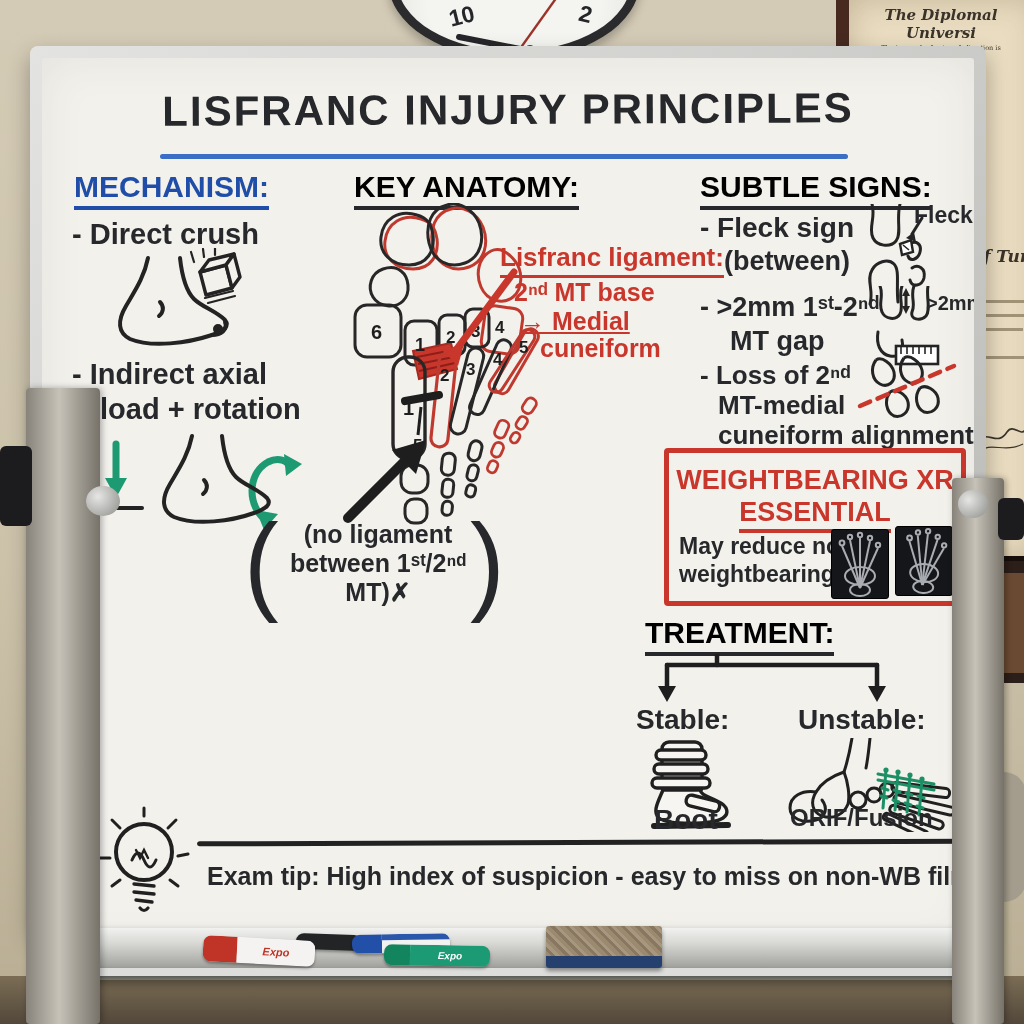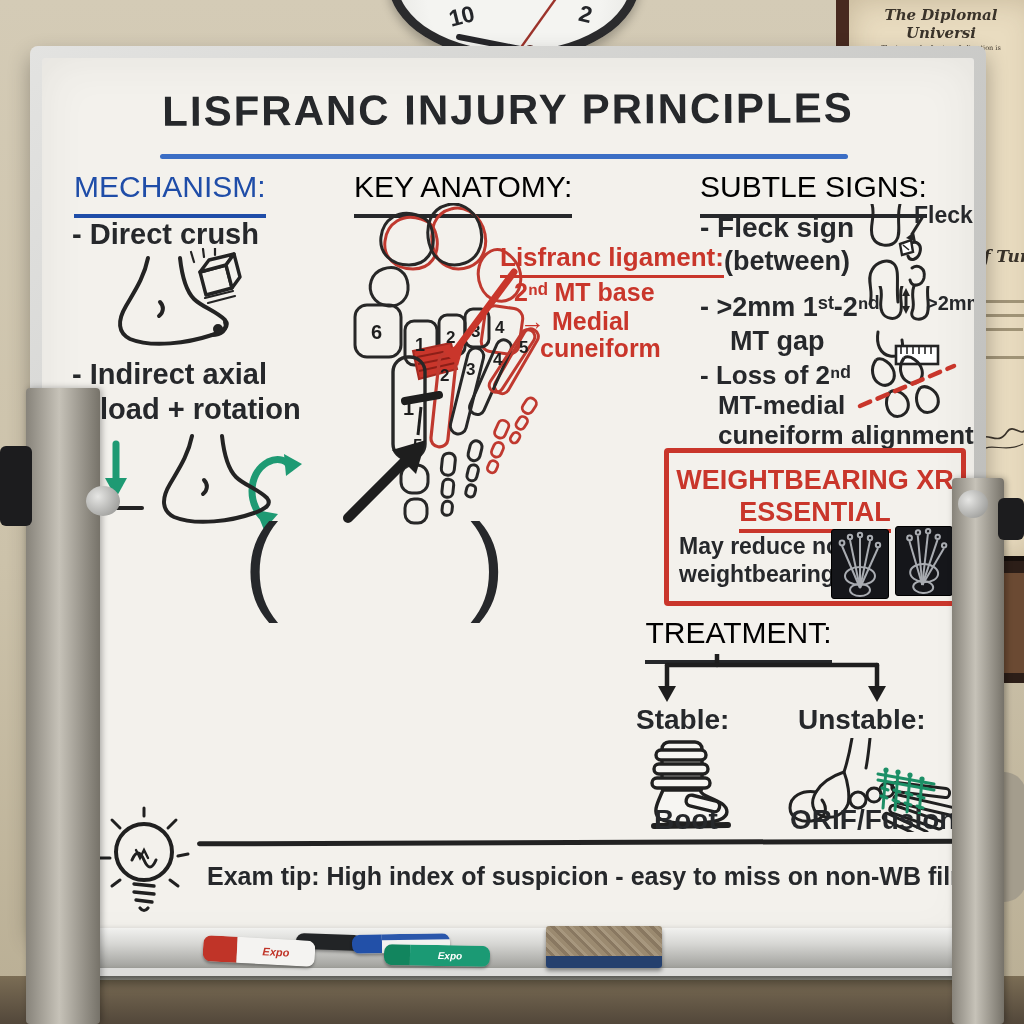--- a/index.html
+++ b/index.html
@@ -22,21 +22,21 @@
   #chair{left:980px;top:772px;width:46px;height:130px;background:#a49d8d;border-radius:22px;z-index:1;}
   
   #whiteboard{left:30px;top:46px;width:956px;height:886px;z-index:3;
     background:linear-gradient(135deg,#e3e3e1,#b4b4b1);border-radius:8px;
     box-shadow:0 10px 22px rgba(0,0,0,.3);box-sizing:border-box;padding:12px;}
   #board-face{position:relative;width:932px;height:890px;background:#f3f1ec;border-radius:3px;
     box-shadow:inset 0 0 45px rgba(60,60,60,.08);overflow:hidden;}
   #board-face .abs{position:absolute;}
   .mk{color:#26282b;font-weight:bold;}
   .title{font-size:42px;letter-spacing:2px;transform:rotate(-.3deg);}
-  .h{font-size:30px;font-weight:normal;display:inline-block;padding-bottom:10px;border-bottom:4px solid #26282b;}
+  .h{font-size:30px;font-weight:bold;display:inline-block;padding-bottom:2px;border-bottom:4px solid #26282b;}
   .h.blue{color:#1f4da8;border-bottom-color:#1f4da8;}
   .t{font-size:28px;font-weight:bold;color:#26282b;white-space:nowrap;}
   .red{color:#c9362b;margin-top:8px;}
   .paren{font-size:104px;font-weight:400;color:#26282b;transform:scaleY(1.05);line-height:1;}
   #wb-box{border:5px solid #c9362b;border-radius:4px;}
   .xray{background:#15161a;border-radius:3px;border:1px solid #000;overflow:hidden;}
   
   #tray{left:36px;top:928px;width:952px;height:52px;z-index:4;border-radius:3px;
     background:linear-gradient(180deg,#f1f1ef 0%,#d7d7d4 30%,#a8a8a4 70%,#76766f 100%);
     box-shadow:0 4px 8px rgba(0,0,0,.35);}
@@ -223,33 +223,38 @@
           <text x="93" y="178" font-size="17">2</text>
           <text x="119" y="172" font-size="17">3</text>
           <text x="146" y="162" font-size="17">4</text>
           <text x="172" y="150" font-size="17">5</text>
           <text x="66" y="248" font-size="17">5</text>
         </g>
       </svg>
 
       <div class="abs t red" style="left:458px;top:176px;font-size:26px;border-bottom:3px solid #c9362b;padding-bottom:2px;">Lisfranc ligament:</div>
       <div class="abs t red" style="left:472px;top:212px;font-size:25px;">2ⁿᵈ MT base</div>
-      <div class="abs t red" style="left:478px;top:241px;font-size:25px;">→ Medial</div>
+      <div class="abs t red" style="left:478px;top:241px;font-size:25px;text-decoration:underline;">→ Medial</div>
       <div class="abs t red" style="left:498px;top:268px;font-size:25px;">cuneiform</div>
       <svg class="abs" style="left:388px;top:204px;" width="104" height="120" viewBox="0 0 104 120">
         <line x1="84" y1="10" x2="26" y2="88" stroke="#c9362b" stroke-width="7" stroke-linecap="round"></line>
         <polygon points="34,82 28,104 12,88" fill="#c9362b"></polygon>
       </svg>
 
       <svg class="abs" style="left:292px;top:362px;" width="112" height="112" viewBox="0 0 112 112">
         <line x1="14" y1="98" x2="74" y2="38" stroke="#1e1e1e" stroke-width="10" stroke-linecap="round"></line>
         <polygon points="58,30 92,20 82,54" fill="#1e1e1e"></polygon>
       </svg>
 
       <div class="abs paren" style="left:202px;top:452px;">(</div>
+      <div class="abs" style="left:236px;top:462px;width:200px;text-align:center;">
+        <div class="t" style="font-size:25px;">(no ligament</div>
+        <div class="t" style="font-size:25px;">between 1ˢᵗ/2ⁿᵈ</div>
+        <div class="t" style="font-size:25px;">MT)✗</div>
+      </div>
       <div class="abs paren" style="left:428px;top:452px;">)</div>
 
       <div class="abs h" style="left:658px;top:112px;">SUBTLE SIGNS:</div>
       <div class="abs t" style="left:658px;top:154px;">- Fleck sign</div>
       <div class="abs t" style="left:682px;top:188px;font-size:27px;">(between)</div>
       <svg class="abs" style="left:816px;top:146px;" width="74" height="102" viewBox="0 0 74 102">
         <g stroke="#242424" stroke-width="3" fill="none" stroke-linecap="round">
           <path d="M14,0 C18,14 10,24 15,34 C19,42 32,44 38,37 C44,30 38,16 42,0"></path>
           <path d="M12,100 C16,86 8,76 14,66 C18,58 30,54 36,60 C42,66 38,82 40,98"></path>
           <path d="M52,40 C58,36 64,40 62,48 C60,56 52,58 50,52"></path>
@@ -403,21 +408,21 @@
             <line x1="135" y1="68" x2="141" y2="70"></line>
         </g>
         <g fill="#1c8f66">
           <circle cx="104" cy="32" r="2.6"></circle>
             <circle cx="116" cy="34" r="2.6"></circle>
             <circle cx="128" cy="37" r="2.6"></circle>
             <circle cx="140" cy="41" r="2.6"></circle>
         </g>
       </svg>
       <div class="abs t" style="left:612px;top:746px;font-size:28px;">Boot</div>
-      <div class="abs t" style="left:748px;top:746px;font-size:28px;">ORIF/Fusion</div>
+      <div class="abs t" style="left:748px;top:746px;font-size:24px;">ORIF/Fusion</div>
 
       <svg class="abs" style="left:56px;top:748px;" width="94" height="122" viewBox="0 0 94 122">
         <g stroke="#202020" fill="none" stroke-linecap="round">
           <circle cx="46" cy="46" r="28" stroke-width="4"></circle>
           <path d="M34,54 q6,-14 12,0 q6,14 12,0" stroke-width="3"></path>
           <path d="M38,44 l4,8 4,-8 4,8" stroke-width="2.4"></path>
           <line x1="36" y1="78" x2="56" y2="80" stroke-width="3.4"></line>
           <line x1="36" y1="86" x2="56" y2="88" stroke-width="3.4"></line>
           <line x1="38" y1="94" x2="54" y2="96" stroke-width="3.4"></line>
           <path d="M42,102 q4,5 8,0" stroke-width="3.2"></path>

